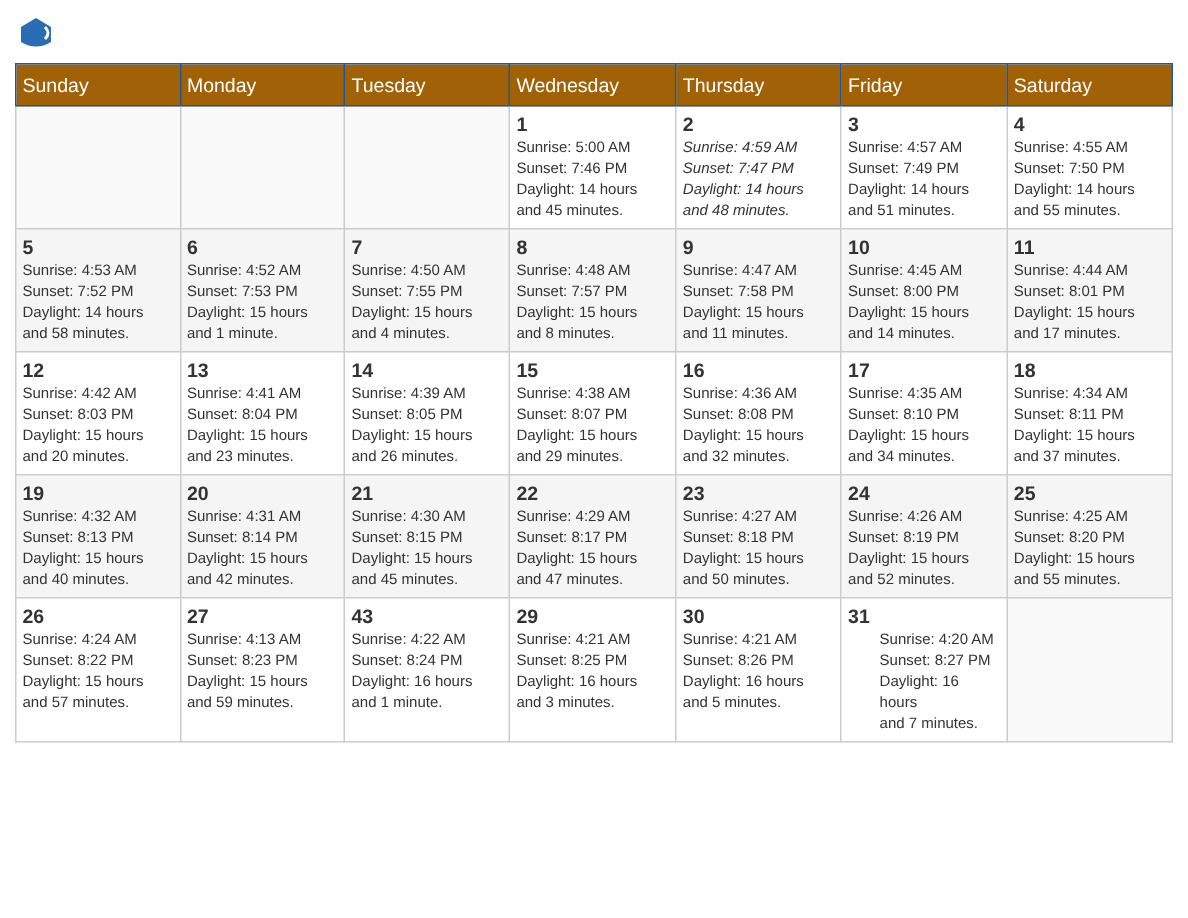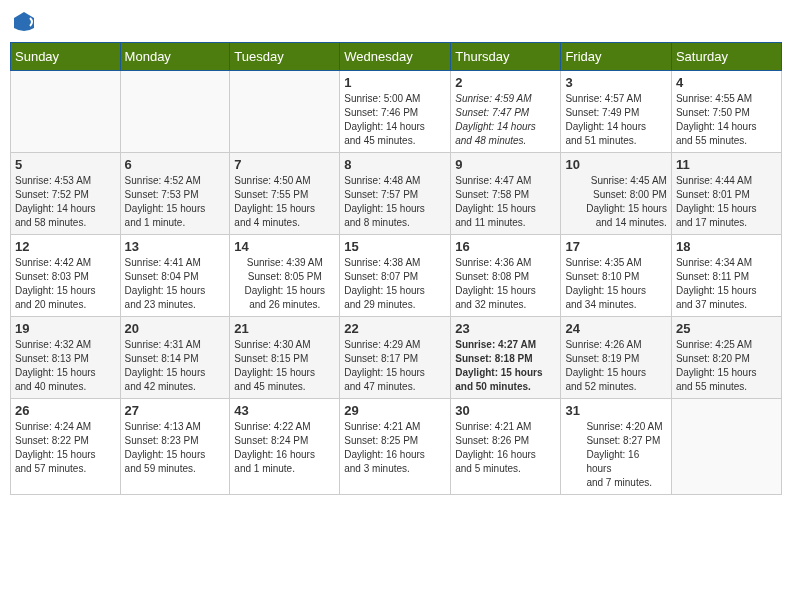--- a/index.html
+++ b/index.html
@@ -43,21 +43,21 @@
     .location {
       font-size: 15px;
       color: #555;
     }
     table {
       width: 100%;
       border-collapse: collapse;
       font-size: 11px;
     }
     thead tr th {
-      background-color: #4d7c0f;
+      background-color: #a16207;
       color: #fff;
       padding: 6px 4px;
       text-align: left;
       font-size: 13px;
       font-weight: normal;
       border: 1px solid #1a5a9a;
     }
     tbody tr td {
       border: 1px solid #ccc;
       vertical-align: top;
@@ -184,21 +184,21 @@
         </td>
         <td>
           <div class="day-number">9</div>
           <div class="day-info" style="white-space: pre-line;">Sunrise: 4:47 AM
 Sunset: 7:58 PM
 Daylight: 15 hours
 and 11 minutes.</div>
         </td>
         <td>
           <div class="day-number">10</div>
-          <div class="day-info" style="white-space: pre-line; text-align: right;">Sunrise: 4:45 AM
+          <div class="day-info" style="white-space: pre-line;">Sunrise: 4:45 AM
 Sunset: 8:00 PM
 Daylight: 15 hours
 and 14 minutes.</div>
         </td>
         <td>
           <div class="day-number">11</div>
           <div class="day-info" style="white-space: pre-line;">Sunrise: 4:44 AM
 Sunset: 8:01 PM
 Daylight: 15 hours
 and 17 minutes.</div>
@@ -214,21 +214,21 @@
         </td>
         <td>
           <div class="day-number">13</div>
           <div class="day-info" style="white-space: pre-line;">Sunrise: 4:41 AM
 Sunset: 8:04 PM
 Daylight: 15 hours
 and 23 minutes.</div>
         </td>
         <td>
           <div class="day-number">14</div>
-          <div class="day-info" style="white-space: pre-line; text-align: center;">Sunrise: 4:39 AM
+          <div class="day-info" style="white-space: pre-line;">Sunrise: 4:39 AM
 Sunset: 8:05 PM
 Daylight: 15 hours
 and 26 minutes.</div>
         </td>
         <td>
           <div class="day-number">15</div>
           <div class="day-info" style="white-space: pre-line;">Sunrise: 4:38 AM
 Sunset: 8:07 PM
 Daylight: 15 hours
 and 29 minutes.</div>
@@ -279,21 +279,21 @@
         </td>
         <td>
           <div class="day-number">22</div>
           <div class="day-info" style="white-space: pre-line;">Sunrise: 4:29 AM
 Sunset: 8:17 PM
 Daylight: 15 hours
 and 47 minutes.</div>
         </td>
         <td>
           <div class="day-number">23</div>
-          <div class="day-info" style="white-space: pre-line; font-weight: bold;">Sunrise: 4:27 AM
+          <div class="day-info" style="white-space: pre-line;">Sunrise: 4:27 AM
 Sunset: 8:18 PM
 Daylight: 15 hours
 and 50 minutes.</div>
         </td>
         <td>
           <div class="day-number">24</div>
           <div class="day-info" style="white-space: pre-line;">Sunrise: 4:26 AM
 Sunset: 8:19 PM
 Daylight: 15 hours
 and 52 minutes.</div>

